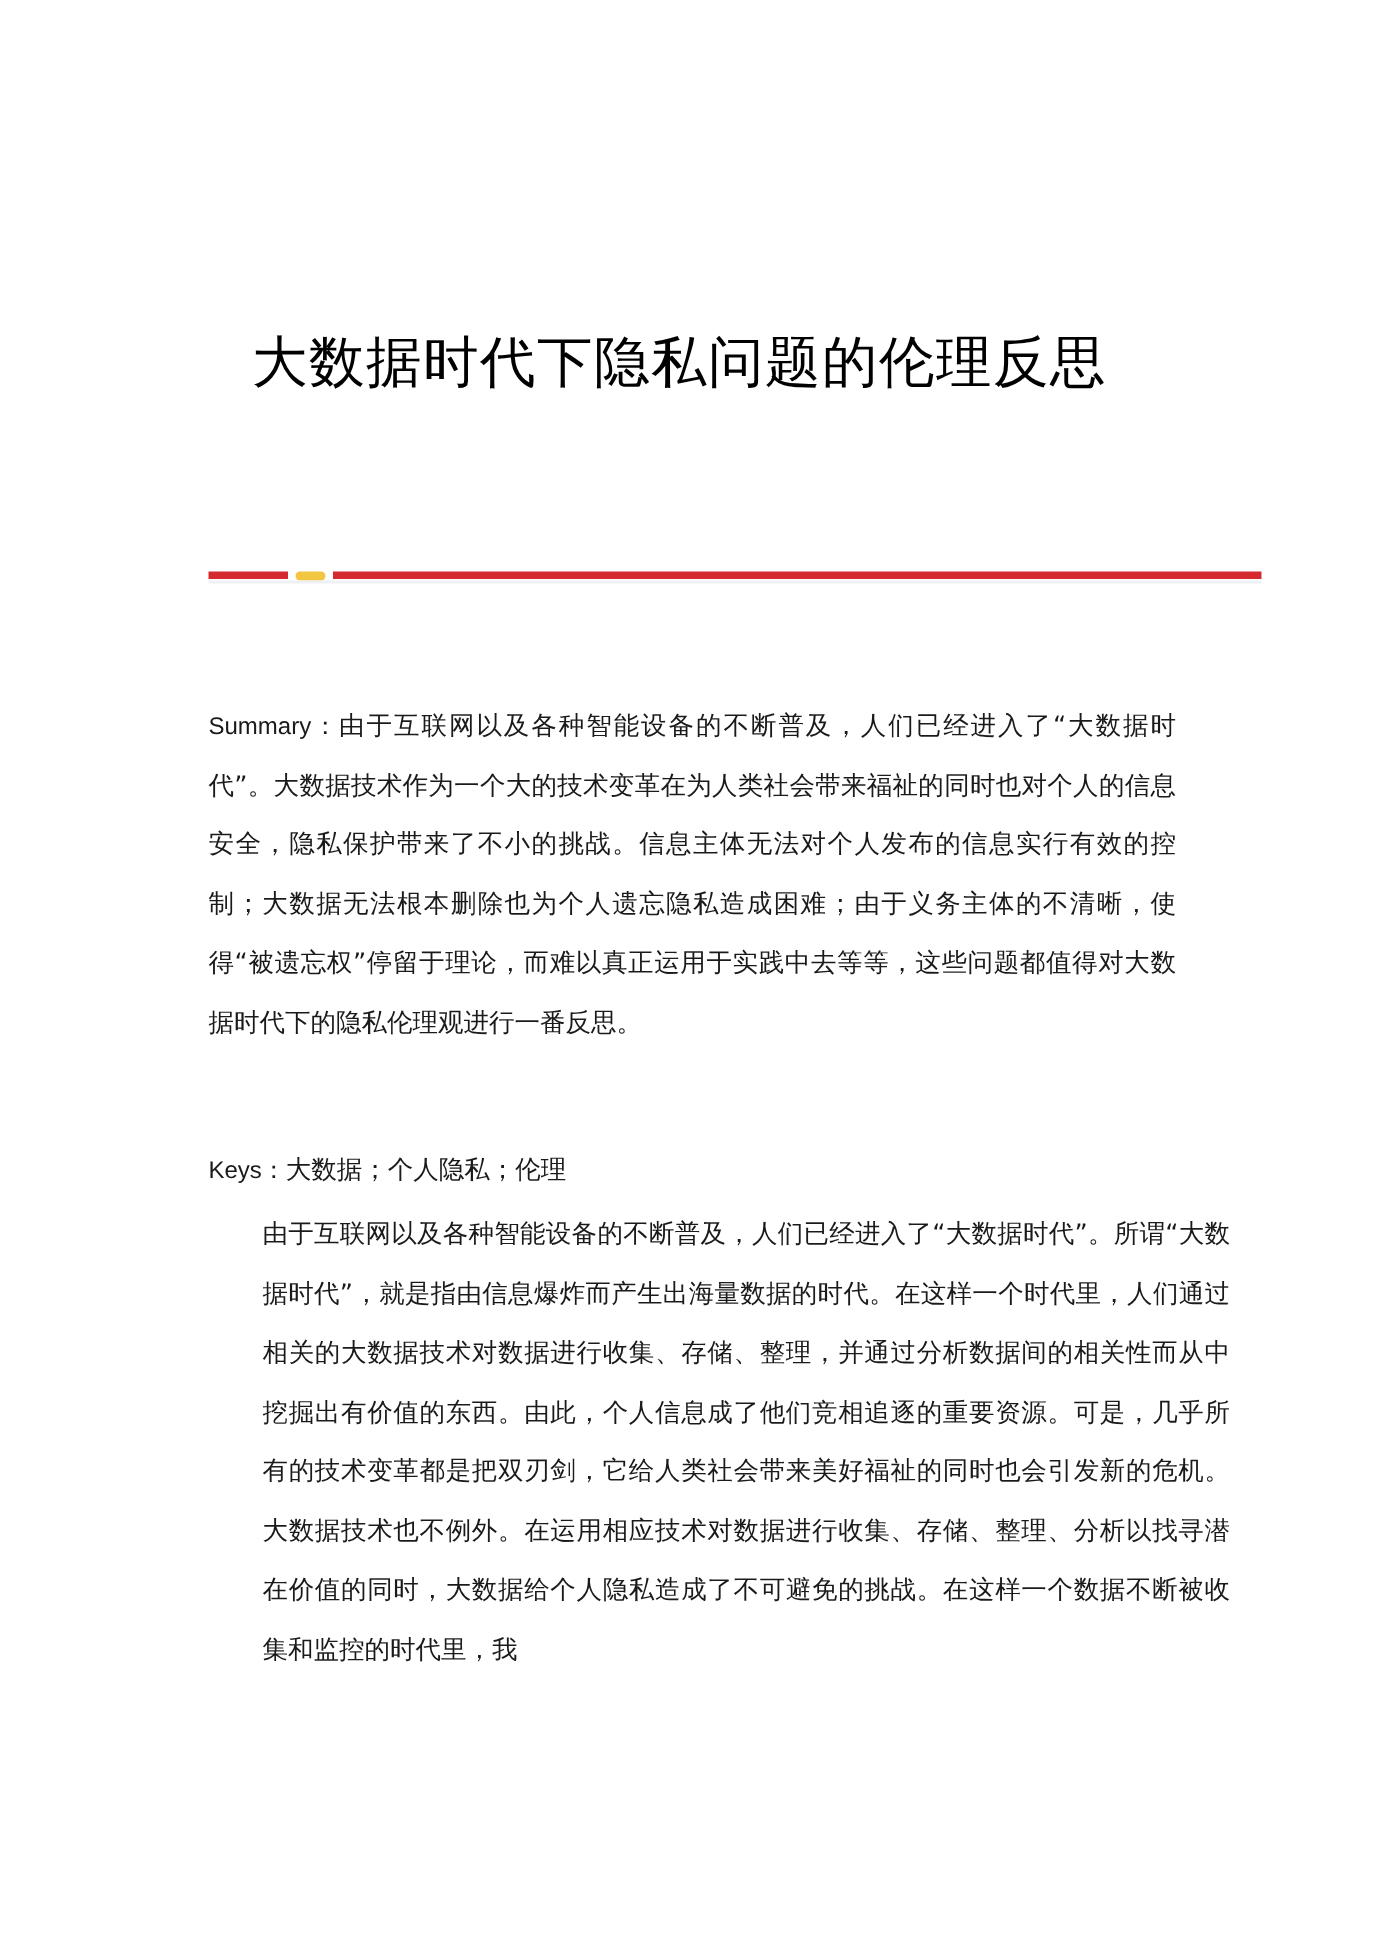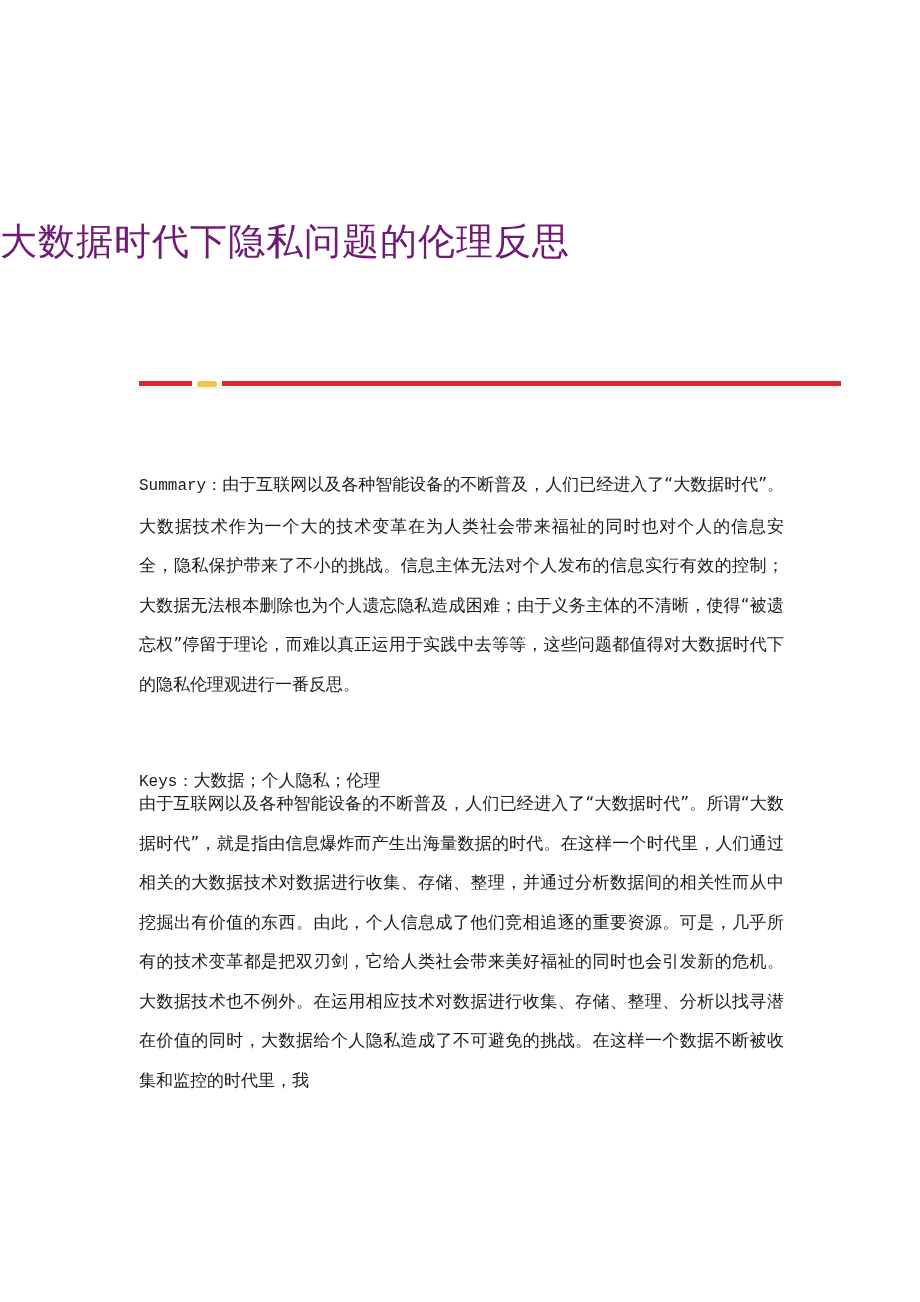--- a/index.html
+++ b/index.html
@@ -1,38 +1,38 @@
 <!DOCTYPE html>
 <html><head>
 <meta charset="utf-8">
 <style>
   html, body { margin: 0; padding: 0; background: #ffffff; }
   body { width: 920px; height: 1302px; position: relative; overflow: hidden; }
   .title {
     position: absolute; left: 0; width: 738px; top: 212px;
-    text-align: left; font-family: "DejaVu Sans", sans-serif;
-    font-size: 37px; color: #701a75; letter-spacing: 1px; line-height: 60px;
+    text-align: right; font-family: "DejaVu Sans", sans-serif;
+    font-size: 37px; color: #000000; letter-spacing: 1px; line-height: 60px;
   }
   .divider { position: absolute; top: 381px; height: 5px; }
   .divider.left { left: 139px; width: 53px; background: #d42a30; }
   .divider.right { left: 222px; width: 619px; background: #d42a30; }
   .divider-shadow { position: absolute; top: 387px; left: 139px; width: 702px; height: 2px; background: #eef0f4; }
   .ornament {
     position: absolute; left: 197px; top: 381px; width: 20px; height: 6px;
     background: #f2c641; border-radius: 3px;
   }
   .body-text {
     position: absolute; left: 139px; width: 645px;
     font-family: "DejaVu Sans", sans-serif; font-size: 17px; color: #1a1a1a;
   }
   .para { margin: 0; line-height: 39.5px; text-align: justify; }
   .p-summary { position: absolute; top: 465px; }
   .p-keys { position: absolute; top: 761px; }
-  .p-main { position: absolute; top: 784px; }
-  .mono { font-family: Liberation Mono, monospace; font-size: 16px; }
+  .p-main { position: absolute; top: 804px; margin-left: 36px; }
+  .mono { font-family: Liberation Sans, sans-serif; font-size: 16px; }
 </style>
 </head>
 <body>
 
 <div class="title">大数据时代下隐私问题的伦理反思</div>
 
 <div class="divider left"></div>
 <div class="ornament"></div>
 <div class="divider right"></div>
 <div class="divider-shadow"></div>

